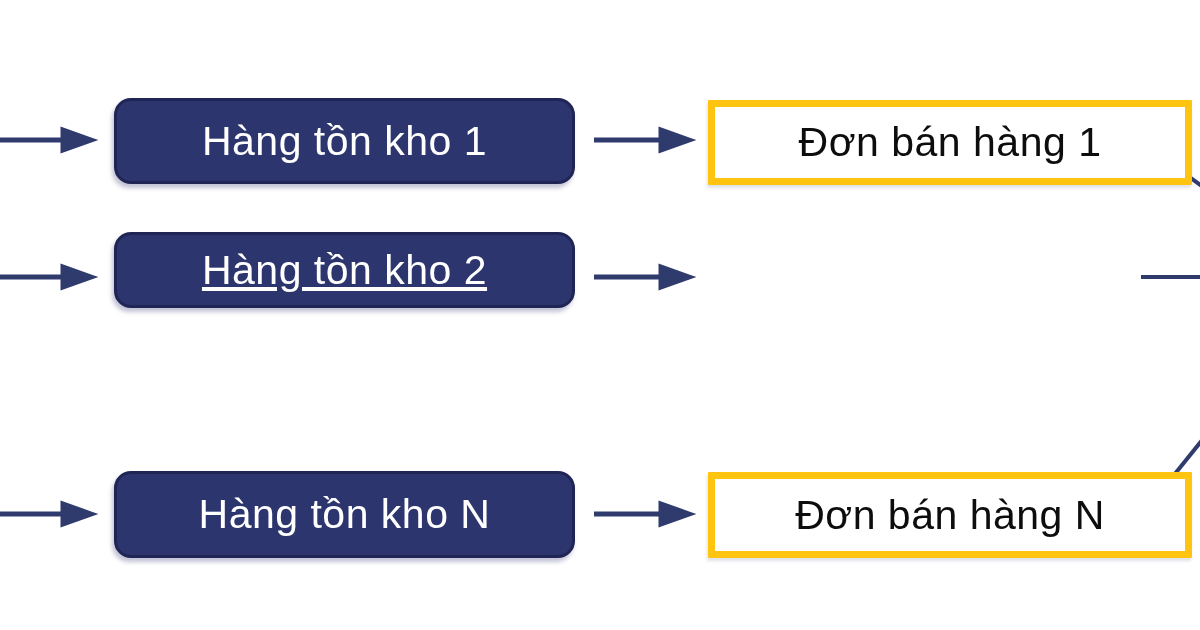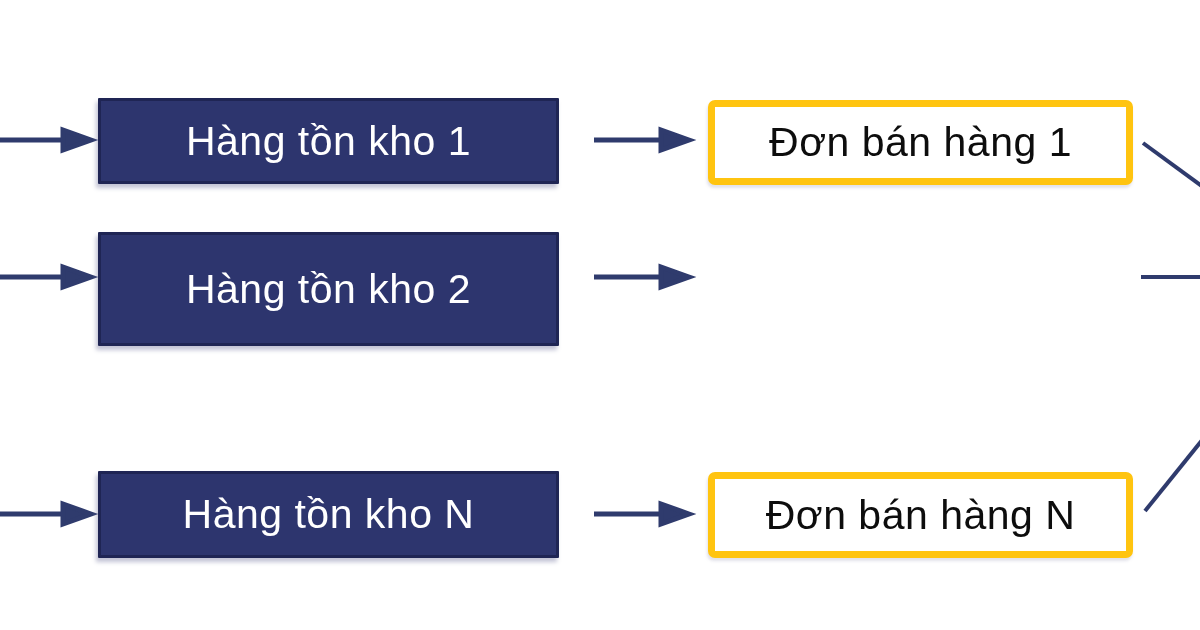--- a/index.html
+++ b/index.html
@@ -28,39 +28,39 @@
     display: flex;
     align-items: center;
     justify-content: center;
     box-sizing: border-box;
     z-index: 2;
     font-size: 41px;
     letter-spacing: 0.5px;
     white-space: nowrap;
   }
   .inventory-box {
-    left: 98px;
+    left: 114px;
     width: 461px;
     background: #2D356E;
     border: 3px solid #1F2554;
-    border-radius: 1px;
+    border-radius: 17px;
     color: #FFFFFF;
     box-shadow: -2px 4px 4px rgba(120, 122, 162, 0.45);
   }
   .order-box {
     left: 708px;
-    width: 425px;
+    width: 484px;
     background: #FFFFFF;
     border: 7px solid #FFC410;
-    border-radius: 7px;
+    border-radius: 1px;
     color: #0D0D0D;
     box-shadow: -1px 3px 3px rgba(140, 140, 170, 0.25);
   }
   .inv-1 { top: 98px;  height: 86px; }
-  .inv-2 { top: 232px; height: 114px; }
+  .inv-2 { top: 232px; height: 76px; text-decoration: underline; }
   .inv-3 { top: 471px; height: 87px; }
   .ord-1 { top: 100px; height: 85px; }
   .ord-2 { top: 232px; height: 88px; }
   .ord-3 { top: 472px; height: 86px; }
 </style>
 </head>
 <body>
 
 <div class="stage">
 

